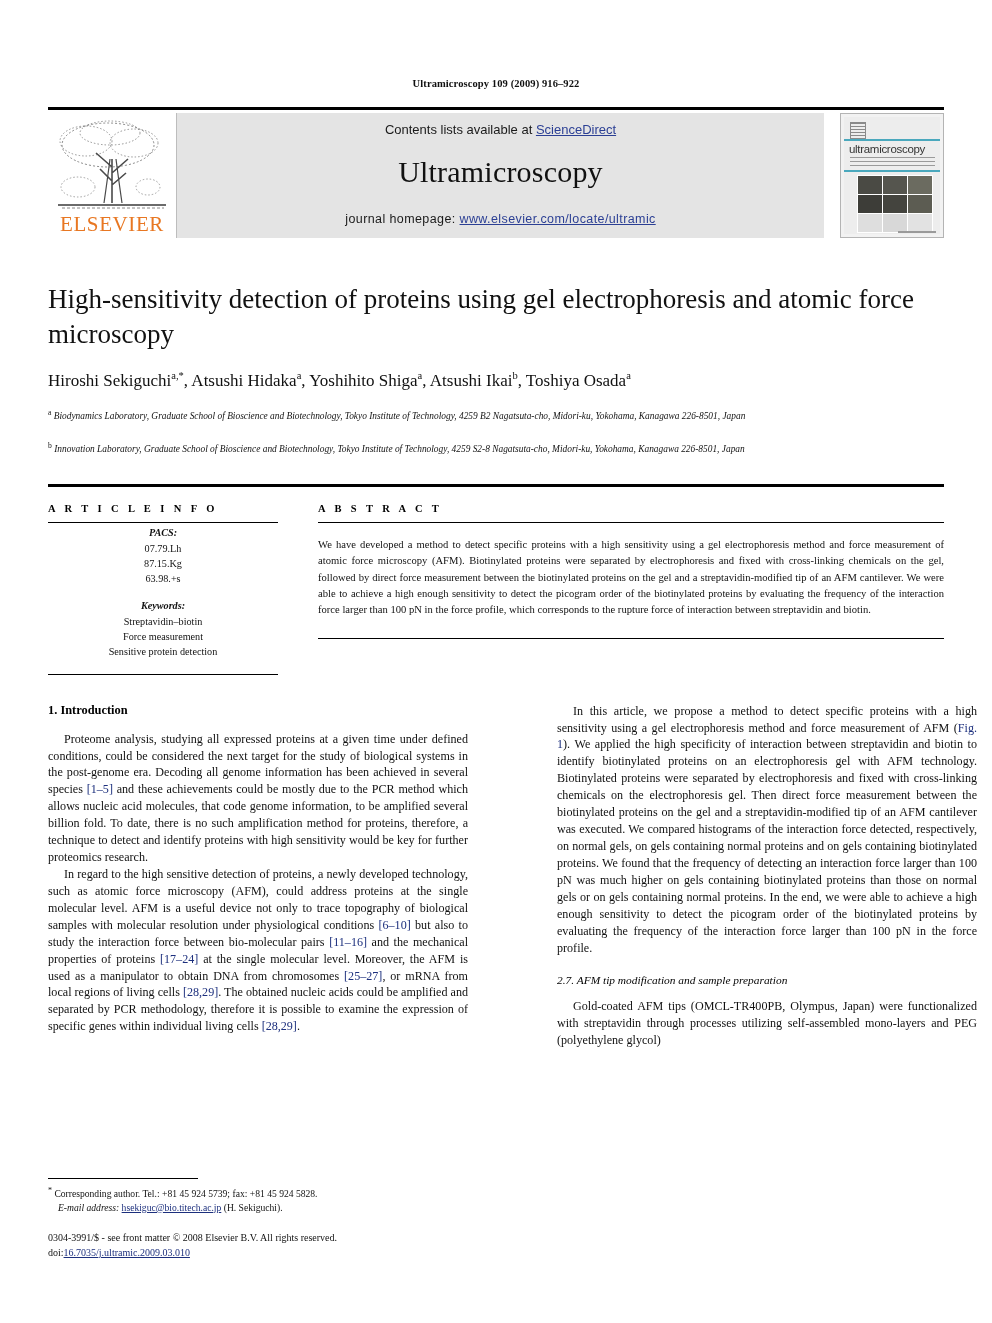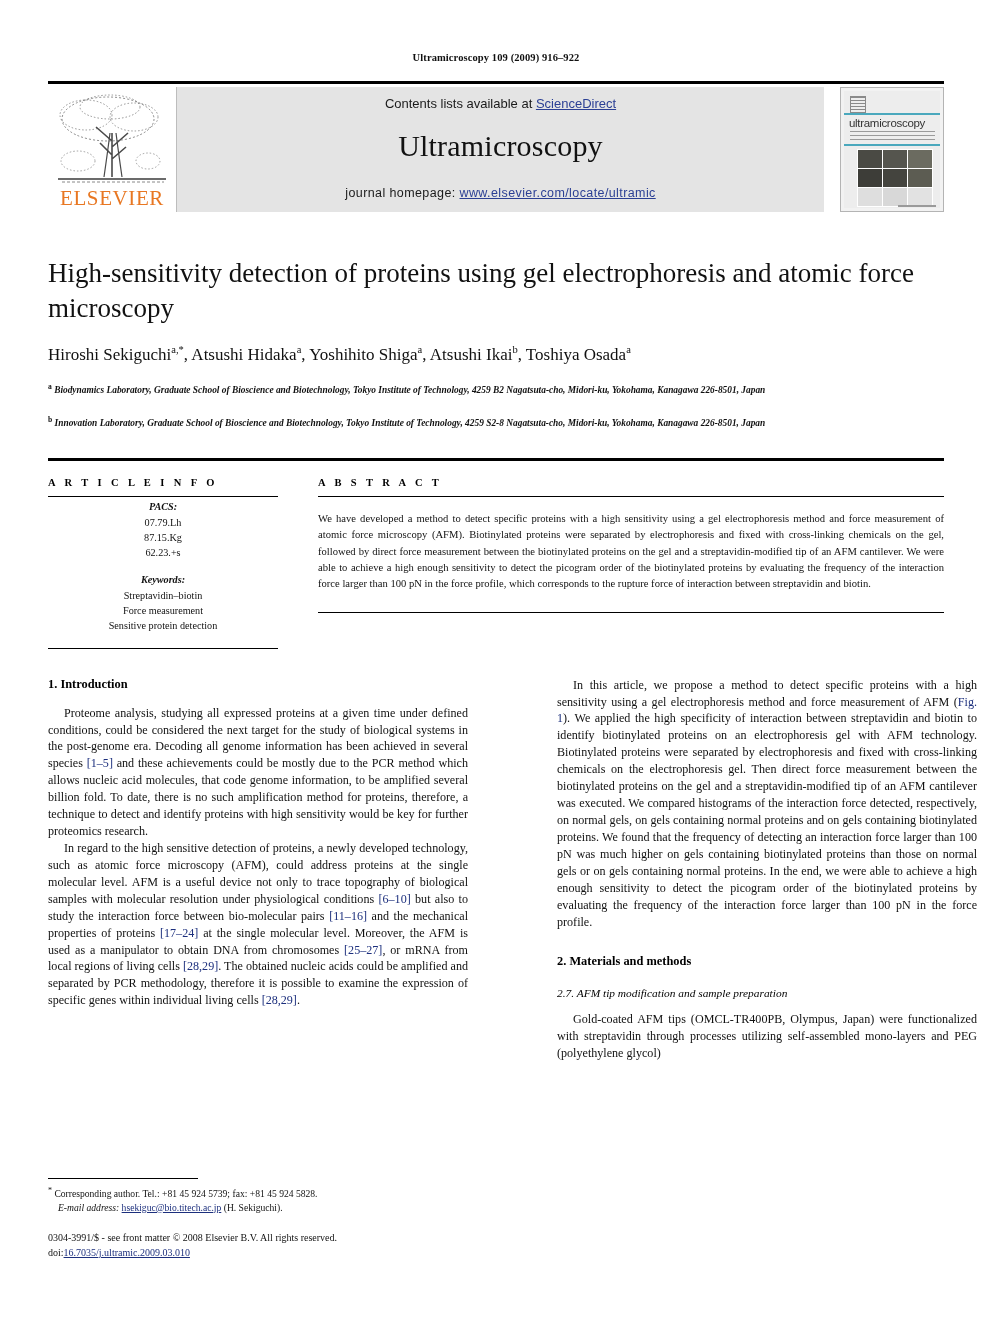--- a/index.html
+++ b/index.html
@@ -23,21 +23,21 @@
     box-sizing: border-box;
     padding: 0 48px;
   }
 
   
   .running-head {
     text-align: center;
     font-size: 10.5px;
     font-weight: bold;
     letter-spacing: .1px;
-    padding-top: 52px;
+    padding-top: 78px;
     color: #111;
   }
 
   
   .masthead-rule {
     border-top: 3px solid #000;
     margin-top: 18px;
   }
   .masthead {
     display: flex;
@@ -167,21 +167,21 @@
   .authors sup { font-size: 10.5px; vertical-align: super; }
   .affils {
     margin-top: 13px;
     font-family: "Liberation Serif", serif;
     font-style: italic;
     font-size: 9.4px;
     line-height: 1.45;
     color: #111;
     max-width: 870px;
   }
-  .affils p { margin: 16px 0 1px 0; font-weight: bold; }
+  .affils p { margin: 16px 0 1px 0; }
   .affils sup { font-style: normal; font-size: 7.6px; vertical-align: super; }
 
   
   .info-rule-top {
     border-top: 3px solid #000;
     margin-top: 28px;
   }
   .info-row {
     display: flex;
     margin-top: 16px;
@@ -375,21 +375,21 @@
   <div class="info-row">
 
     <div class="col-info">
       <div class="sect-head">A R T I C L E  I N F O</div>
       <div class="hr-thin"></div>
       <div class="info-body">
         <div class="grp">
           <div class="lbl">PACS:</div>
           <div>07.79.Lh</div>
           <div>87.15.Kg</div>
-          <div>62.23.+s</div>
+          <div>63.98.+s</div>
         </div>
         <div class="grp">
           <div class="lbl">Keywords:</div>
           <div>Streptavidin–biotin</div>
           <div>Force measurement</div>
           <div>Sensitive protein detection</div>
         </div>
       </div>
       <div class="info-rule-bottom"></div>
     </div>
@@ -408,21 +408,20 @@
       <h2 class="sec">1.  Introduction</h2>
 
       <p class="para"><span>Proteome analysis, studying all expressed proteins at a given time under defined conditions, could be considered the next target for the study of biological systems in the post-genome era. Decoding all genome information has been achieved in several species </span><span class="ref">[1–5]</span><span> and these achievements could be mostly due to the PCR method which allows nucleic acid molecules, that code genome information, to be amplified several billion fold. To date, there is no such amplification method for proteins, therefore, a technique to detect and identify proteins with high sensitivity would be key for further proteomics research.</span></p>
 
       <p class="para"><span>In regard to the high sensitive detection of proteins, a newly developed technology, such as atomic force microscopy (AFM), could address proteins at the single molecular level. AFM is a useful device not only to trace topography of biological samples with molecular resolution under physiological conditions </span><span class="ref">[6–10]</span><span> but also to study the interaction force between bio-molecular pairs </span><span class="ref">[11–16]</span><span> and the mechanical properties of proteins </span><span class="ref">[17–24]</span><span> at the single molecular level. Moreover, the AFM is used as a manipulator to obtain DNA from chromosomes </span><span class="ref">[25–27]</span><span>, or mRNA from local regions of living cells </span><span class="ref">[28,29]</span><span>. The obtained nucleic acids could be amplified and separated by PCR methodology, therefore it is possible to examine the expression of specific genes within individual living cells </span><span class="ref">[28,29]</span><span>.</span></p>
     </div>
 
     <div class="bcol right">
       <p class="para"><span>In this article, we propose a method to detect specific proteins with a high sensitivity using a gel electrophoresis method and force measurement of AFM (</span><span class="ref">Fig. 1</span><span>). We applied the high specificity of interaction between streptavidin and biotin to identify biotinylated proteins on an electrophoresis gel with AFM technology. Biotinylated proteins were separated by electrophoresis and fixed with cross-linking chemicals on the electrophoresis gel. Then direct force measurement between the biotinylated proteins on the gel and a streptavidin-modified tip of an AFM cantilever was executed. We compared histograms of the interaction force detected, respectively, on normal gels, on gels containing normal proteins and on gels containing biotinylated proteins. We found that the frequency of detecting an interaction force larger than 100 pN was much higher on gels containing biotinylated proteins than those on normal gels or on gels containing normal proteins. In the end, we were able to achieve a high enough sensitivity to detect the picogram order of the biotinylated proteins by evaluating the frequency of the interaction force larger than 100 pN in the force profile.</span></p>
 
-      <h2 class="sec spaced">2.  Materials and methods</h2>
       <h3 class="subsec">2.7.  AFM tip modification and sample preparation</h3>
       <p class="para">Gold-coated AFM tips (OMCL-TR400PB, Olympus, Japan) were functionalized with streptavidin through processes utilizing self-assembled mono-layers and PEG (polyethylene glycol)</p>
     </div>
   </div>
 
   <div class="foot-wrap">
     <div class="foot-rule"></div>
     <div class="footnote">
       <span style="vertical-align:super;font-size:8px">*</span><span> Corresponding author. Tel.: +81 45 924 5739; fax: +81 45 924 5828.</span><br>
       <span style="margin-left:10px"></span><span class="em">E-mail address:</span>

